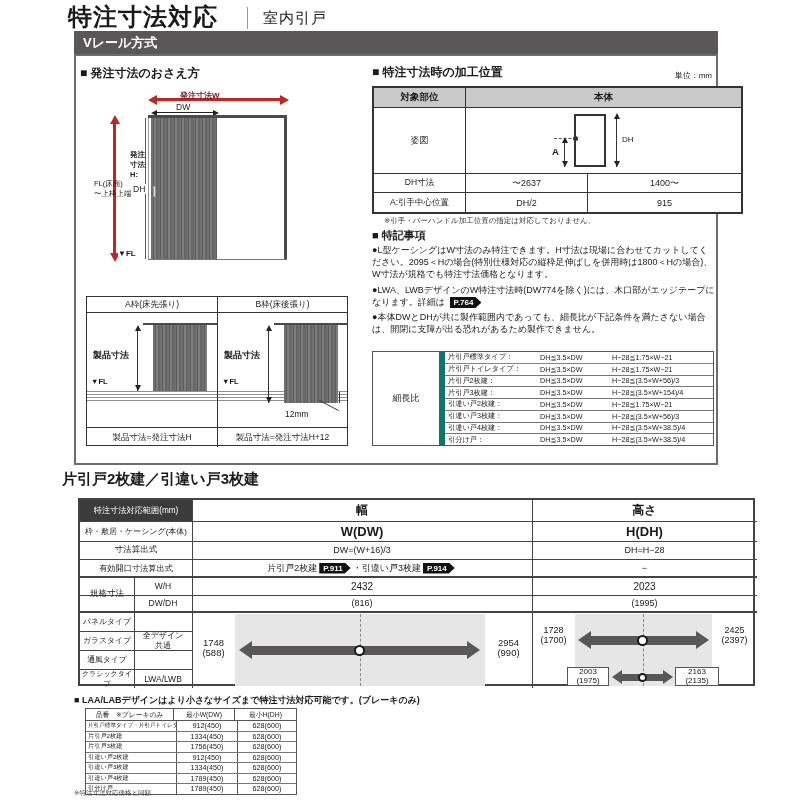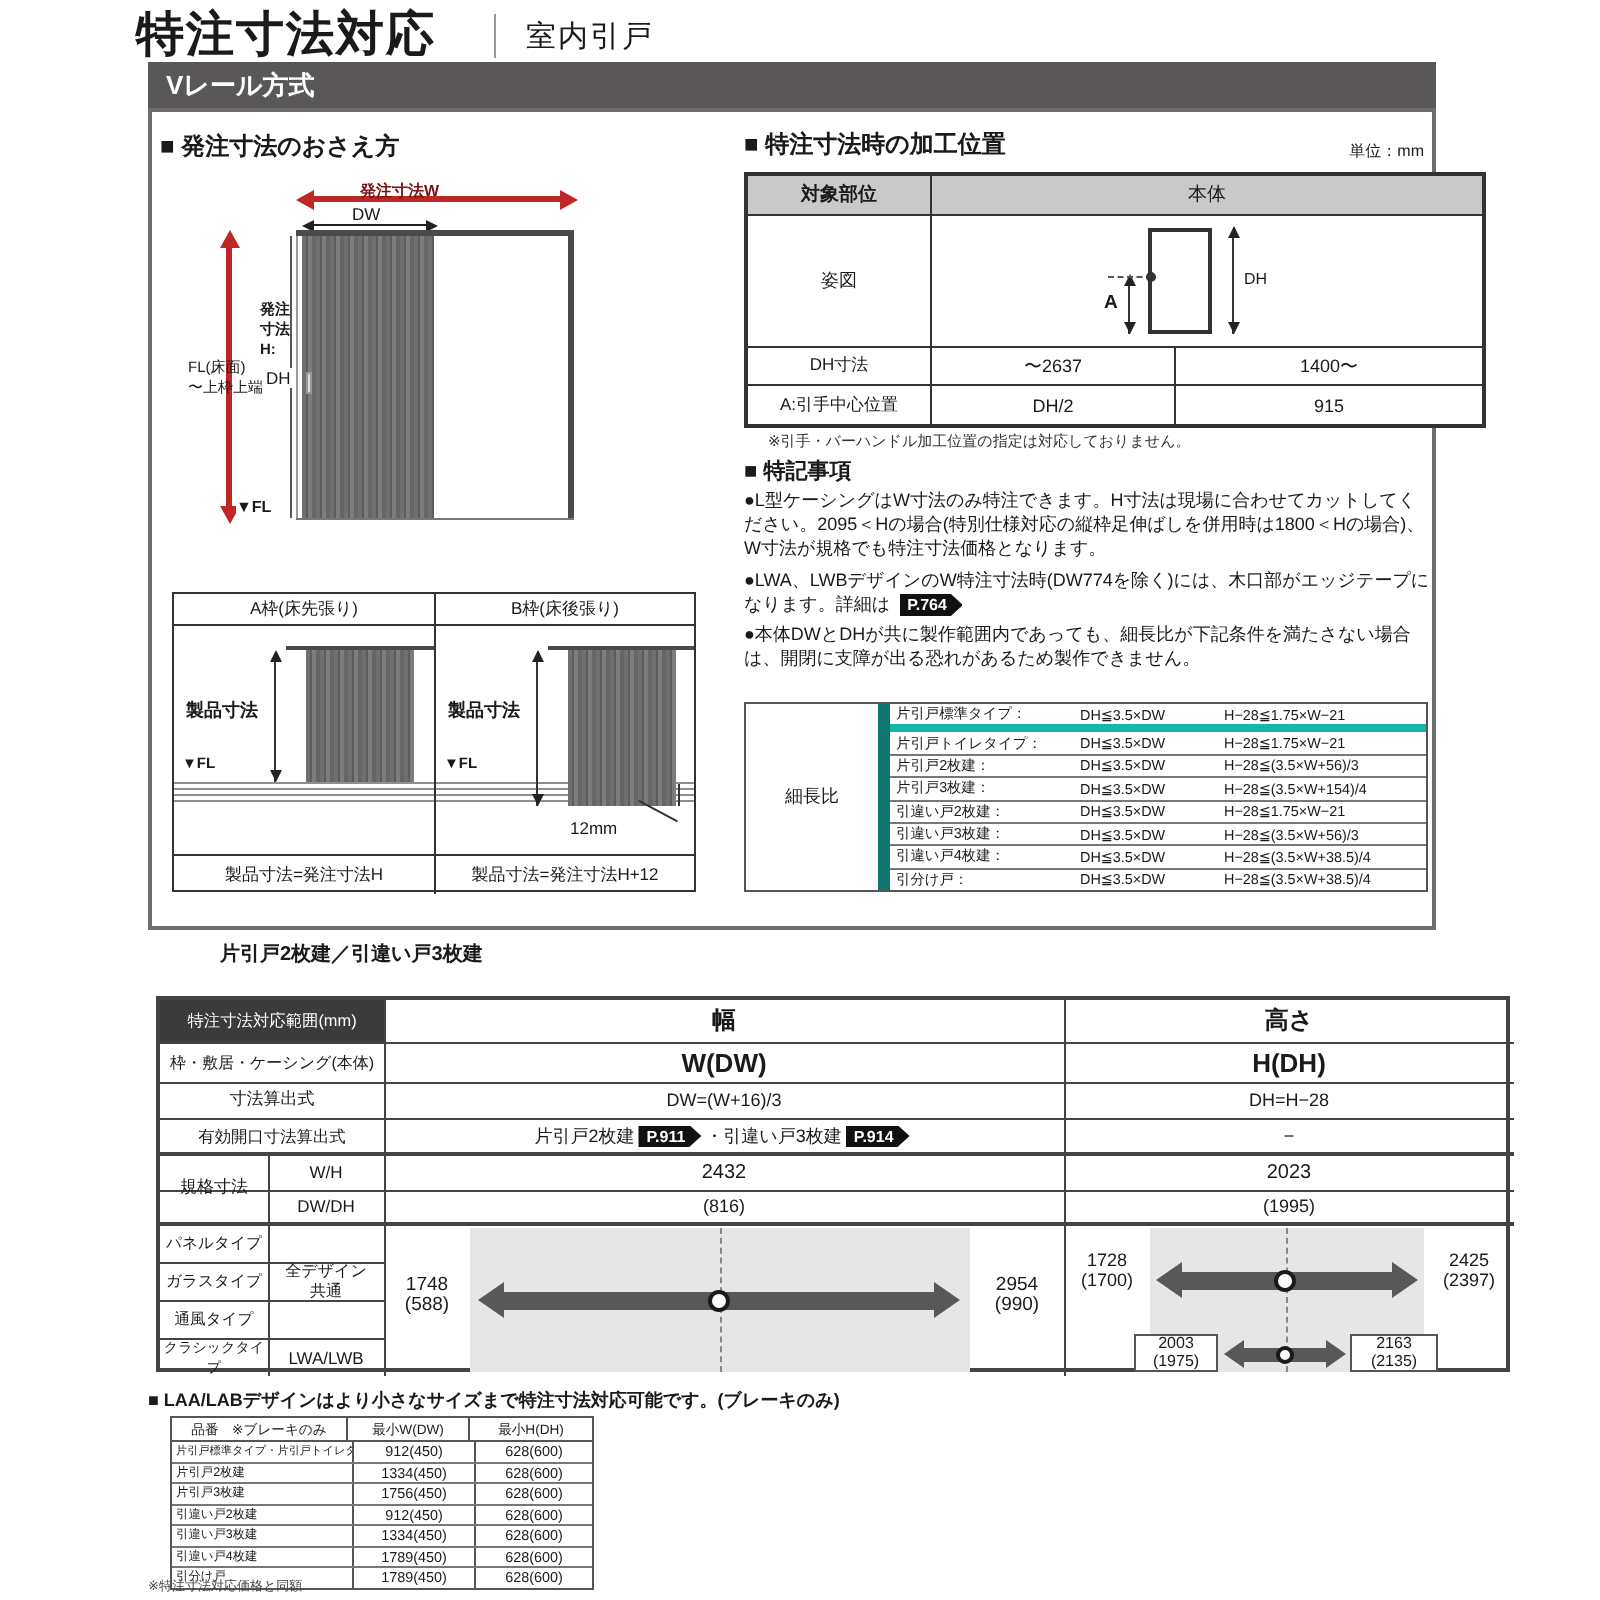--- a/index.html
+++ b/index.html
@@ -123,21 +123,21 @@
     <div class="abs fc" style="left:0;top:130px;width:131px;height:20px;border-top:1px solid #333;border-right:1px solid #333;font-size:8.5px;">製品寸法=発注寸法H</div>
     <div class="abs fc" style="left:131px;top:130px;width:129px;height:20px;border-top:1px solid #333;font-size:8.5px;">製品寸法=発注寸法H+12</div>
   </div>
 
   <div class="abs" style="left:372px;top:64px;font-size:12px;font-weight:bold;">■ 特注寸法時の加工位置</div>
   <div class="abs" style="left:602px;top:70px;width:110px;font-size:8px;text-align:right;">単位：mm</div>
 
   <div class="abs" style="left:372px;top:86px;width:371px;border:2px solid #333;background:#fff;">
     <div class="mrow" style="height:20px;">
       <div class="mcell" style="width:92px;background:#c9c9c9;border-right:1px solid #333;border-bottom:1px solid #333;font-size:9.5px;font-weight:bold;">対象部位</div>
-      <div class="mcell" style="flex:1;background:#c9c9c9;border-bottom:1px solid #333;font-size:9.5px;font-weight:normal;">本体</div>
+      <div class="mcell" style="flex:1;background:#c9c9c9;border-bottom:1px solid #333;font-size:9.5px;font-weight:bold;">本体</div>
     </div>
     <div class="mrow" style="height:66px;">
       <div class="mcell" style="width:92px;border-right:1px solid #333;border-bottom:1px solid #333;font-size:9px;">姿図</div>
       <div style="flex:1;position:relative;border-bottom:1px solid #333;">
         <div class="abs" style="left:108px;top:6px;width:32px;height:53px;border:2px solid #333;background:#fff;"></div>
 
         <div class="abs" style="left:150px;top:7px;width:1px;height:52px;background:#333;"></div>
         <div class="tr bau" style="left:147.5px;top:5px;"></div>
         <div class="tr bad" style="left:147.5px;top:53px;"></div>
         <div class="abs" style="left:156px;top:27px;font-size:8px;">DH</div>
@@ -169,21 +169,21 @@
     <p style="margin:0 0 3px 0;">
       <span>●LWA、LWBデザインのW特注寸法時(DW774を除く)には、木口部がエッジテープになります。詳細は</span>
       <span class="pbadge">P.764</span>
     </p>
     <p style="margin:0;">●本体DWとDHが共に製作範囲内であっても、細長比が下記条件を満たさない場合は、開閉に支障が出る恐れがあるため製作できません。</p>
   </div>
 
   <div class="abs" style="left:372px;top:351px;width:342px;height:95px;border:1px solid #555;display:flex;background:#fff;">
     <div class="mcell" style="width:72px;border-right:6px solid #0f766e;font-size:9px;">細長比</div>
     <div style="flex:1;display:flex;flex-direction:column;">
-      <div class="mrow" style="flex:1;border-bottom:4px solid #14b8a6;">
+      <div class="mrow" style="flex:1;border-bottom:1px solid #14b8a6;">
         <div class="fcl" style="width:92px;padding-left:3px;font-size:7.2px;">片引戸標準タイプ：</div>
         <div class="fcl" style="width:72px;font-size:7.2px;">DH≦3.5×DW</div>
         <div class="fcl" style="flex:1;font-size:7.2px;">H−28≦1.75×W−21</div>
       </div>
       <div class="mrow" style="flex:1;border-bottom:1px solid #777;">
         <div class="fcl" style="width:92px;padding-left:3px;font-size:7.2px;">片引戸トイレタイプ：</div>
         <div class="fcl" style="width:72px;font-size:7.2px;">DH≦3.5×DW</div>
         <div class="fcl" style="flex:1;font-size:7.2px;">H−28≦1.75×W−21</div>
       </div>
       <div class="mrow" style="flex:1;border-bottom:1px solid #777;">
@@ -212,21 +212,21 @@
         <div class="fcl" style="flex:1;font-size:7.2px;">H−28≦(3.5×W+38.5)/4</div>
       </div>
       <div class="mrow" style="flex:1;">
         <div class="fcl" style="width:92px;padding-left:3px;font-size:7.2px;">引分け戸：</div>
         <div class="fcl" style="width:72px;font-size:7.2px;">DH≦3.5×DW</div>
         <div class="fcl" style="flex:1;font-size:7.2px;">H−28≦(3.5×W+38.5)/4</div>
       </div>
     </div>
   </div>
 
-  <div class="abs" style="left:62px;top:470px;font-size:10px;font-weight:bold;margin-left:48px;">片引戸2枚建／引違い戸3枚建</div>
+  <div class="abs" style="left:62px;top:470px;font-size:15px;font-weight:bold;">片引戸2枚建／引違い戸3枚建</div>
 
   <div class="abs" style="left:78px;top:498px;width:677px;height:188px;border:2px solid #444;background:#fff;">
 
     <div class="vl" style="left:112px;top:0;height:188px;"></div>
     <div class="vl" style="left:452px;top:0;height:188px;"></div>
     <div class="vl" style="left:54px;top:77px;height:111px;"></div>
     <div class="hl" style="left:0;top:21px;width:677px;"></div>
     <div class="hl" style="left:0;top:41px;width:677px;"></div>
     <div class="hl" style="left:0;top:59px;width:677px;"></div>
     <div class="hl" style="left:0;top:76px;width:677px;height:2px;"></div>

